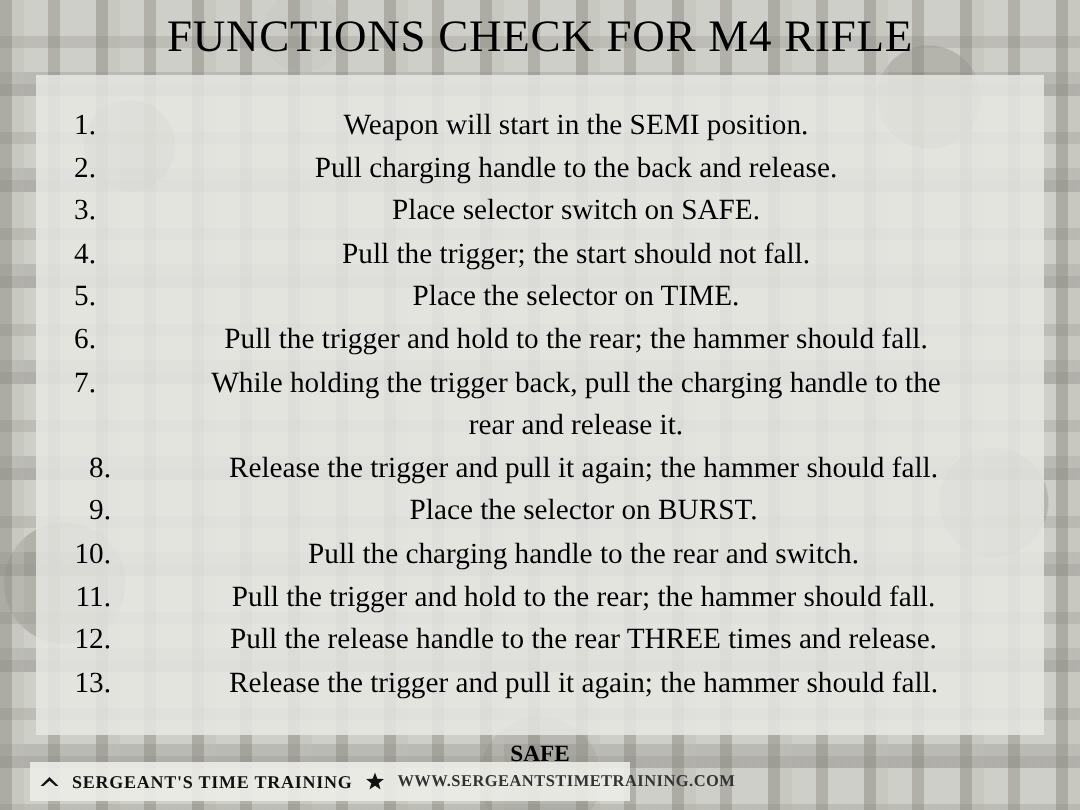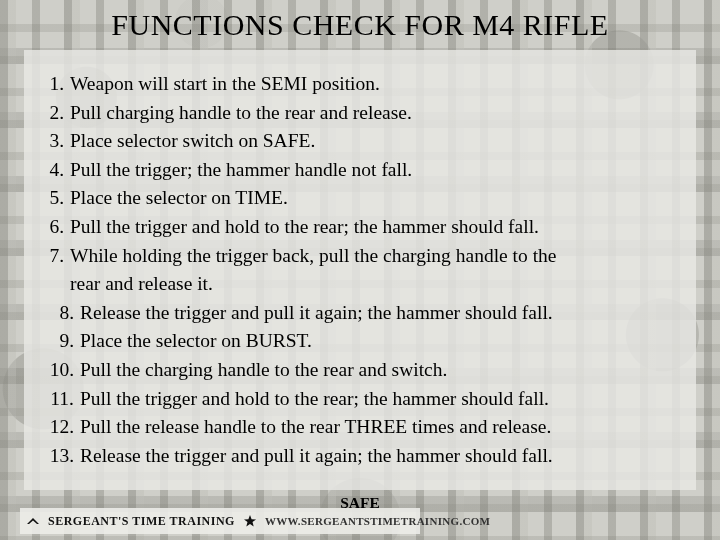--- a/index.html
+++ b/index.html
@@ -80,20 +80,21 @@
   }
   .num {
     flex: 0 0 auto;
     text-align: right;
     padding-right: 6px;
   }
   .num.w1 { width: 34px; }
   .num.w2 { width: 44px; }
   .txt {
     flex: 1 1 auto;
+    text-align: center;
   }
   .txt .cont {
     display: block;
     padding-left: 0;
   }
 
   .footer {
     position: absolute;
     left: 0;
     top: 492px;
@@ -152,31 +153,31 @@
 
   <div class="list">
 
     <div class="item">
       <span class="num w1">1.</span>
       <span class="txt">Weapon will start in the SEMI position.</span>
     </div>
 
     <div class="item">
       <span class="num w1">2.</span>
-      <span class="txt">Pull charging handle to the rear and release.</span>
+      <span class="txt">Pull charging handle to the back and release.</span>
     </div>
 
     <div class="item">
       <span class="num w1">3.</span>
       <span class="txt">Place selector switch on SAFE.</span>
     </div>
 
     <div class="item">
       <span class="num w1">4.</span>
-      <span class="txt">Pull the trigger; the hammer handle not fall.</span>
+      <span class="txt">Pull the trigger; the start should not fall.</span>
     </div>
 
     <div class="item">
       <span class="num w1">5.</span>
       <span class="txt">Place the selector on TIME.</span>
     </div>
 
     <div class="item">
       <span class="num w1">6.</span>
       <span class="txt">Pull the trigger and hold to the rear; the hammer should fall.</span>

